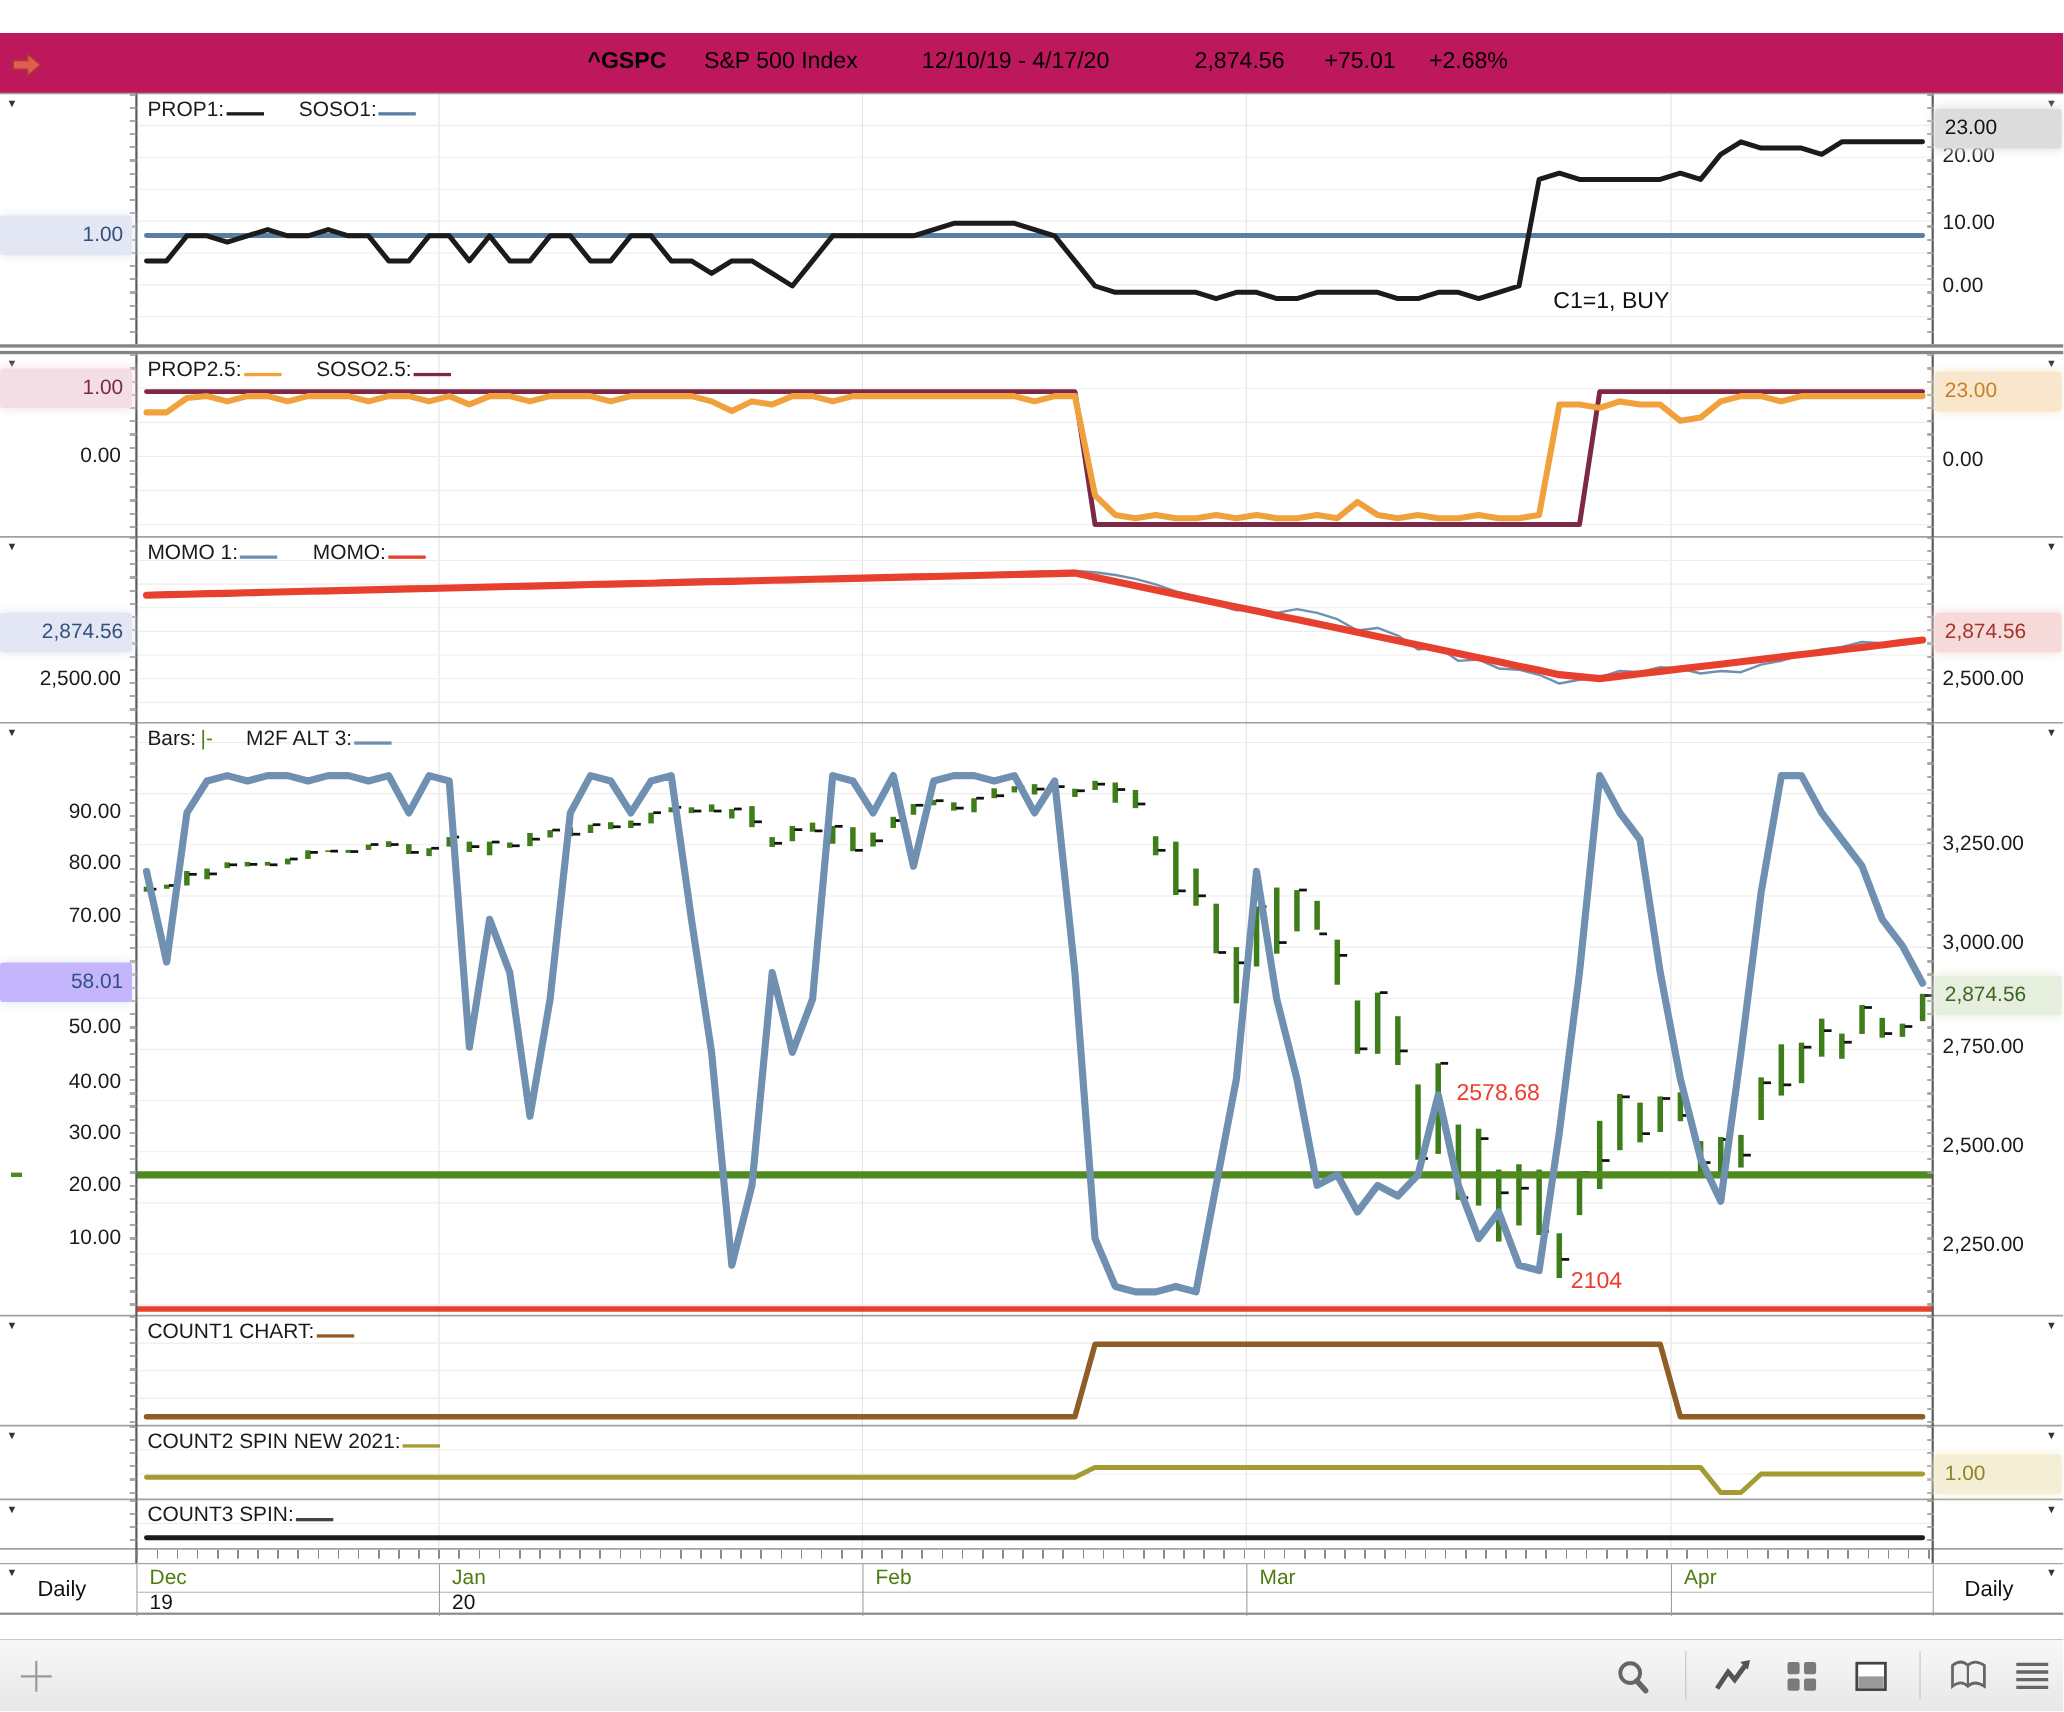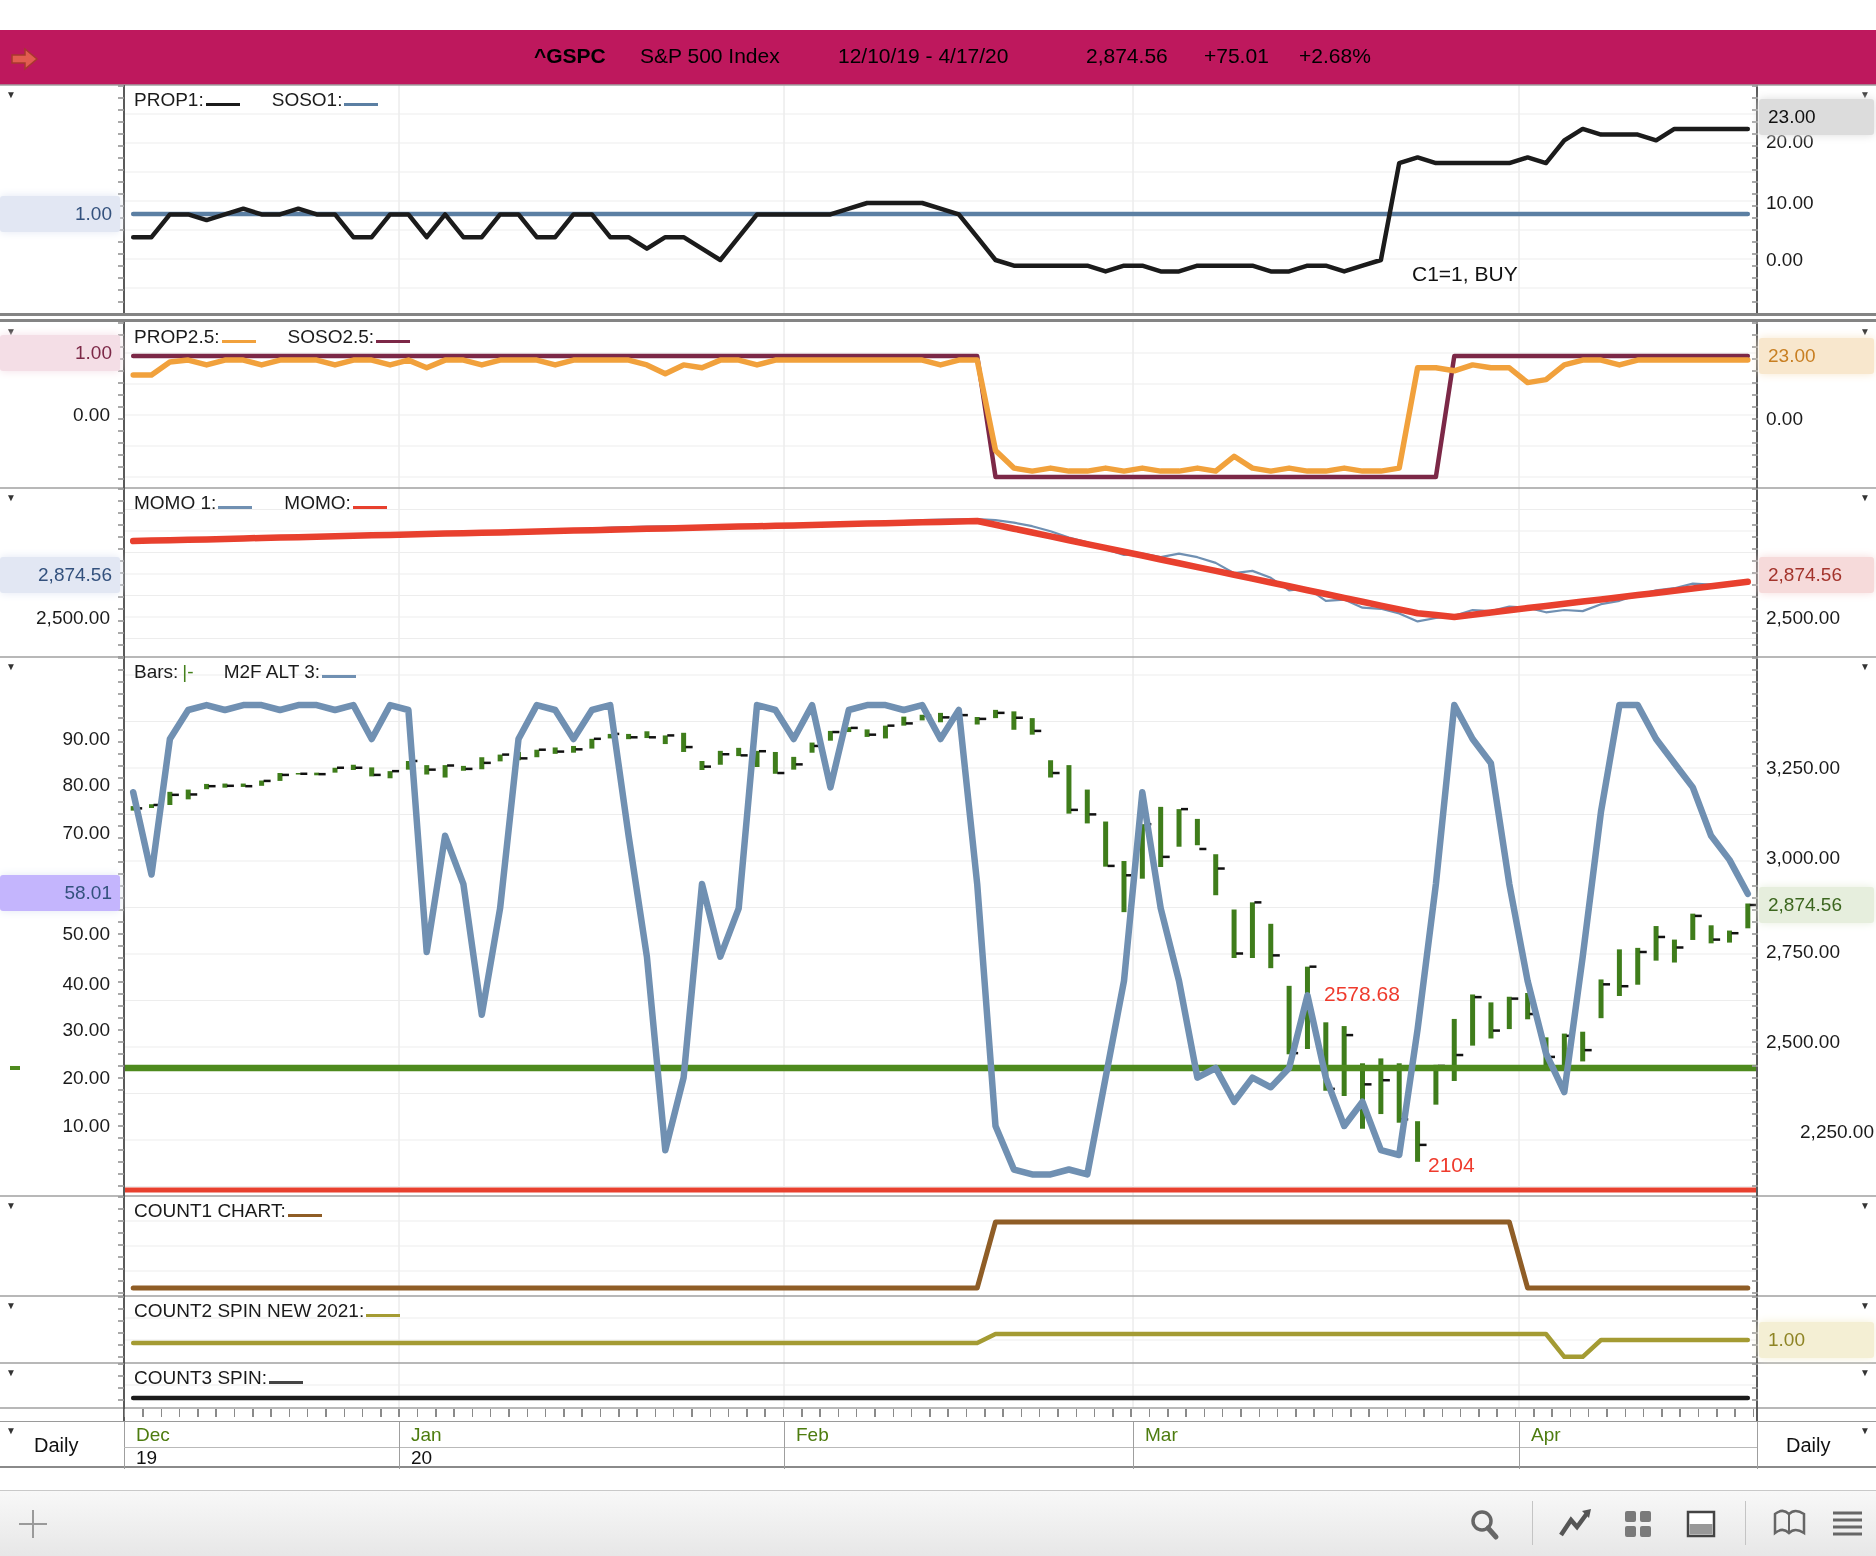--- a/index.html
+++ b/index.html
@@ -339,21 +339,21 @@
       <div class="lbl axis-left" style="top: 822px;">70.00</div>
       <div class="lbl axis-left" style="top: 923px;">50.00</div>
       <div class="lbl axis-left" style="top: 973px;">40.00</div>
       <div class="lbl axis-left" style="top: 1019px;">30.00</div>
       <div class="lbl axis-left" style="top: 1067px;">20.00</div>
       <div class="lbl axis-left" style="top: 1115px;">10.00</div>
       <div class="lbl axis-right" style="top: 757px;">3,250.00</div>
       <div class="lbl axis-right" style="top: 847px;">3,000.00</div>
       <div class="lbl axis-right" style="top: 941px;">2,750.00</div>
       <div class="lbl axis-right" style="top: 1031px;">2,500.00</div>
-      <div class="lbl axis-right" style="top: 1121px; text-align: right;">2,250.00</div>
+      <div class="lbl axis-right" style="top: 1121px;">2,250.00</div>
       <div class="tag l" style="top: 875px; background: #c4b5fd; color: rgb(51, 81, 125); box-shadow: rgb(226, 231, 243) 0px 0px 10px;">58.01</div>
       <div class="tag r" style="top: 887px; background: rgb(230, 238, 221); color: rgb(60, 102, 31); box-shadow: rgb(230, 238, 221) 0px 0px 10px;">2,874.56</div>
       <div class="legend" style="left: 134px; top: 661px;"><span>Bars:</span><span style="color: rgb(68, 128, 28); margin-left: 4px;">|-</span><span style="margin-left: 30px;">M2F ALT 3:</span><span class="u" style="border-bottom-color: rgb(112, 144, 178);"></span></div>
       <div class="anno" style="left: 1324px; top: 982px; color: rgb(239, 59, 45);">2578.68</div>
       <div class="anno" style="left: 1428px; top: 1153px; color: rgb(239, 59, 45);">2104</div>
       <div class="ticks" style="left: 118px; top: 1196px; height: 100px;"></div>
       <div class="ticks" style="left: 1752px; top: 1196px; height: 100px;"></div>
       <div class="tri" style="left: 6px; top: 1201px;">▼</div>
       <div class="tri" style="left: 1860px; top: 1201px;">▼</div>
       <div class="legend" style="left: 134px; top: 1200px;"><span>COUNT1 CHART:</span><span class="u" style="border-bottom-color: rgb(143, 93, 38);"></span></div>

